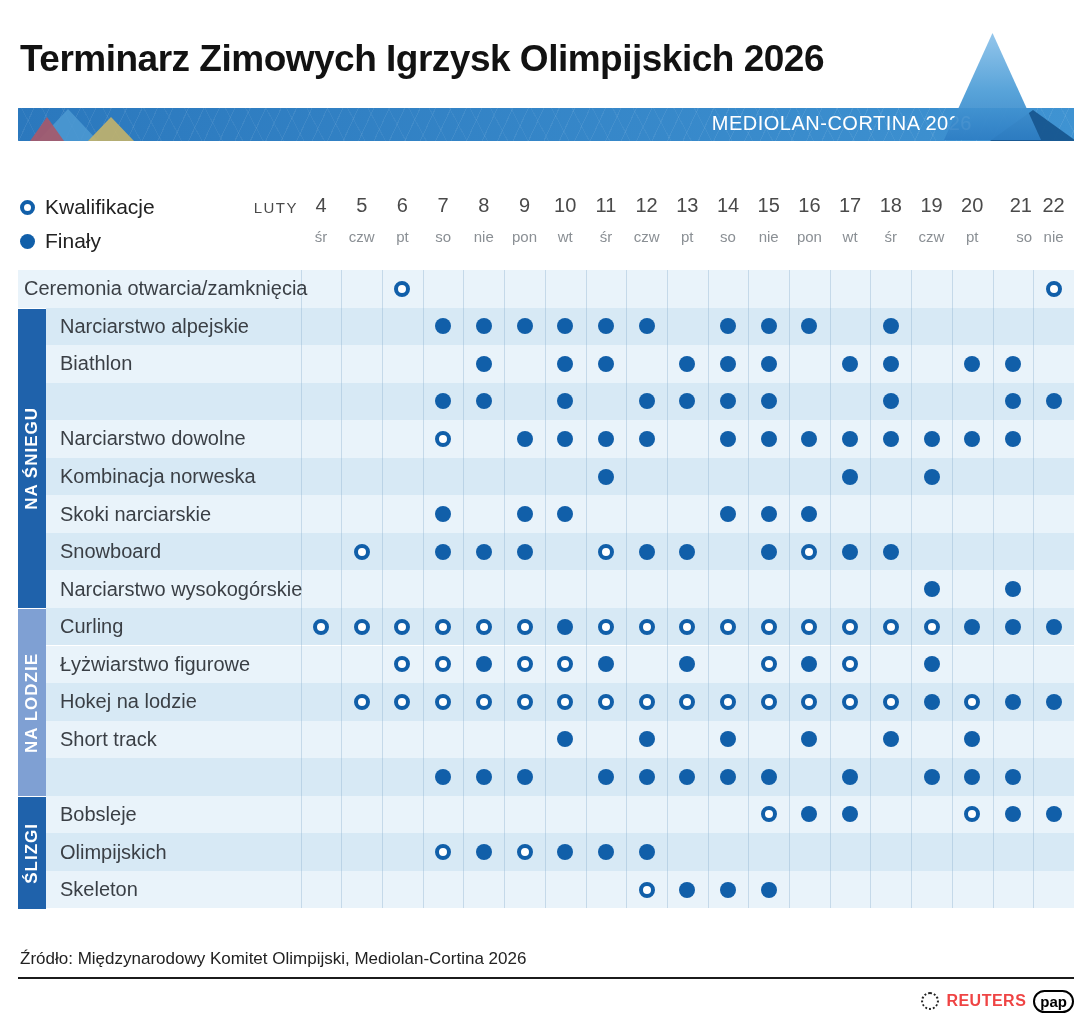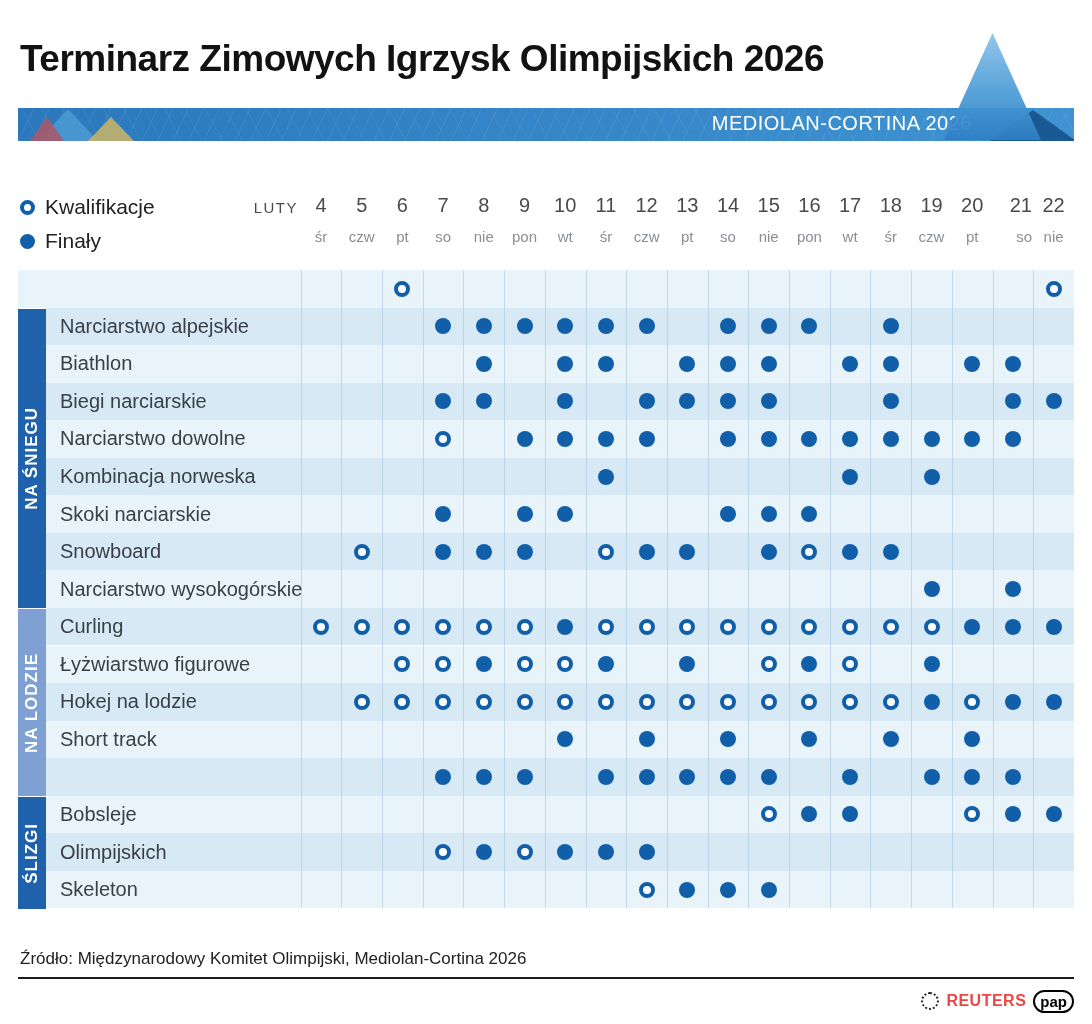--- a/index.html
+++ b/index.html
@@ -171,20 +171,21 @@
     </div>
     <div class="day-col" style="left: 992px; text-align: right;">
       <div class="dnum">21</div>
       <div class="ddow">so</div>
     </div>
     <div class="day-col" style="left: 1033.6px;">
       <div class="dnum">22</div>
       <div class="ddow">nie</div>
     </div>
     <div class="stripe light" style="top: 270px; height: 37.55px;"></div>
+    <div class="row-label" style="left: 24px; top: 270px; height: 37.55px;">Ceremonia otwarcia/zamknięcia</div>
     <div class="dot q" style="left: 402.4px; top: 288.775px;"></div>
     <div class="dot q" style="left: 1053.6px; top: 288.775px;"></div>
     <div class="stripe dark" style="top: 307.55px; height: 37.55px;"></div>
     <div class="row-label" style="left: 60px; top: 307.55px; height: 37.55px;">Narciarstwo alpejskie</div>
     <div class="dot f" style="left: 443.1px; top: 326.325px;"></div>
     <div class="dot f" style="left: 483.8px; top: 326.325px;"></div>
     <div class="dot f" style="left: 524.5px; top: 326.325px;"></div>
     <div class="dot f" style="left: 565.2px; top: 326.325px;"></div>
     <div class="dot f" style="left: 605.9px; top: 326.325px;"></div>
     <div class="dot f" style="left: 646.6px; top: 326.325px;"></div>
@@ -198,21 +199,20 @@
     <div class="dot f" style="left: 565.2px; top: 363.875px;"></div>
     <div class="dot f" style="left: 605.9px; top: 363.875px;"></div>
     <div class="dot f" style="left: 687.3px; top: 363.875px;"></div>
     <div class="dot f" style="left: 728px; top: 363.875px;"></div>
     <div class="dot f" style="left: 768.7px; top: 363.875px;"></div>
     <div class="dot f" style="left: 850.1px; top: 363.875px;"></div>
     <div class="dot f" style="left: 890.8px; top: 363.875px;"></div>
     <div class="dot f" style="left: 972.2px; top: 363.875px;"></div>
     <div class="dot f" style="left: 1012.9px; top: 363.875px;"></div>
     <div class="stripe dark" style="top: 382.65px; height: 37.55px;"></div>
-    <div class="row-label" style="left: 60px; top: 382.65px; height: 37.55px;">Biegi narciarskie</div>
     <div class="dot f" style="left: 443.1px; top: 401.425px;"></div>
     <div class="dot f" style="left: 483.8px; top: 401.425px;"></div>
     <div class="dot f" style="left: 565.2px; top: 401.425px;"></div>
     <div class="dot f" style="left: 646.6px; top: 401.425px;"></div>
     <div class="dot f" style="left: 687.3px; top: 401.425px;"></div>
     <div class="dot f" style="left: 728px; top: 401.425px;"></div>
     <div class="dot f" style="left: 768.7px; top: 401.425px;"></div>
     <div class="dot f" style="left: 890.8px; top: 401.425px;"></div>
     <div class="dot f" style="left: 1012.9px; top: 401.425px;"></div>
     <div class="dot f" style="left: 1053.6px; top: 401.425px;"></div>

